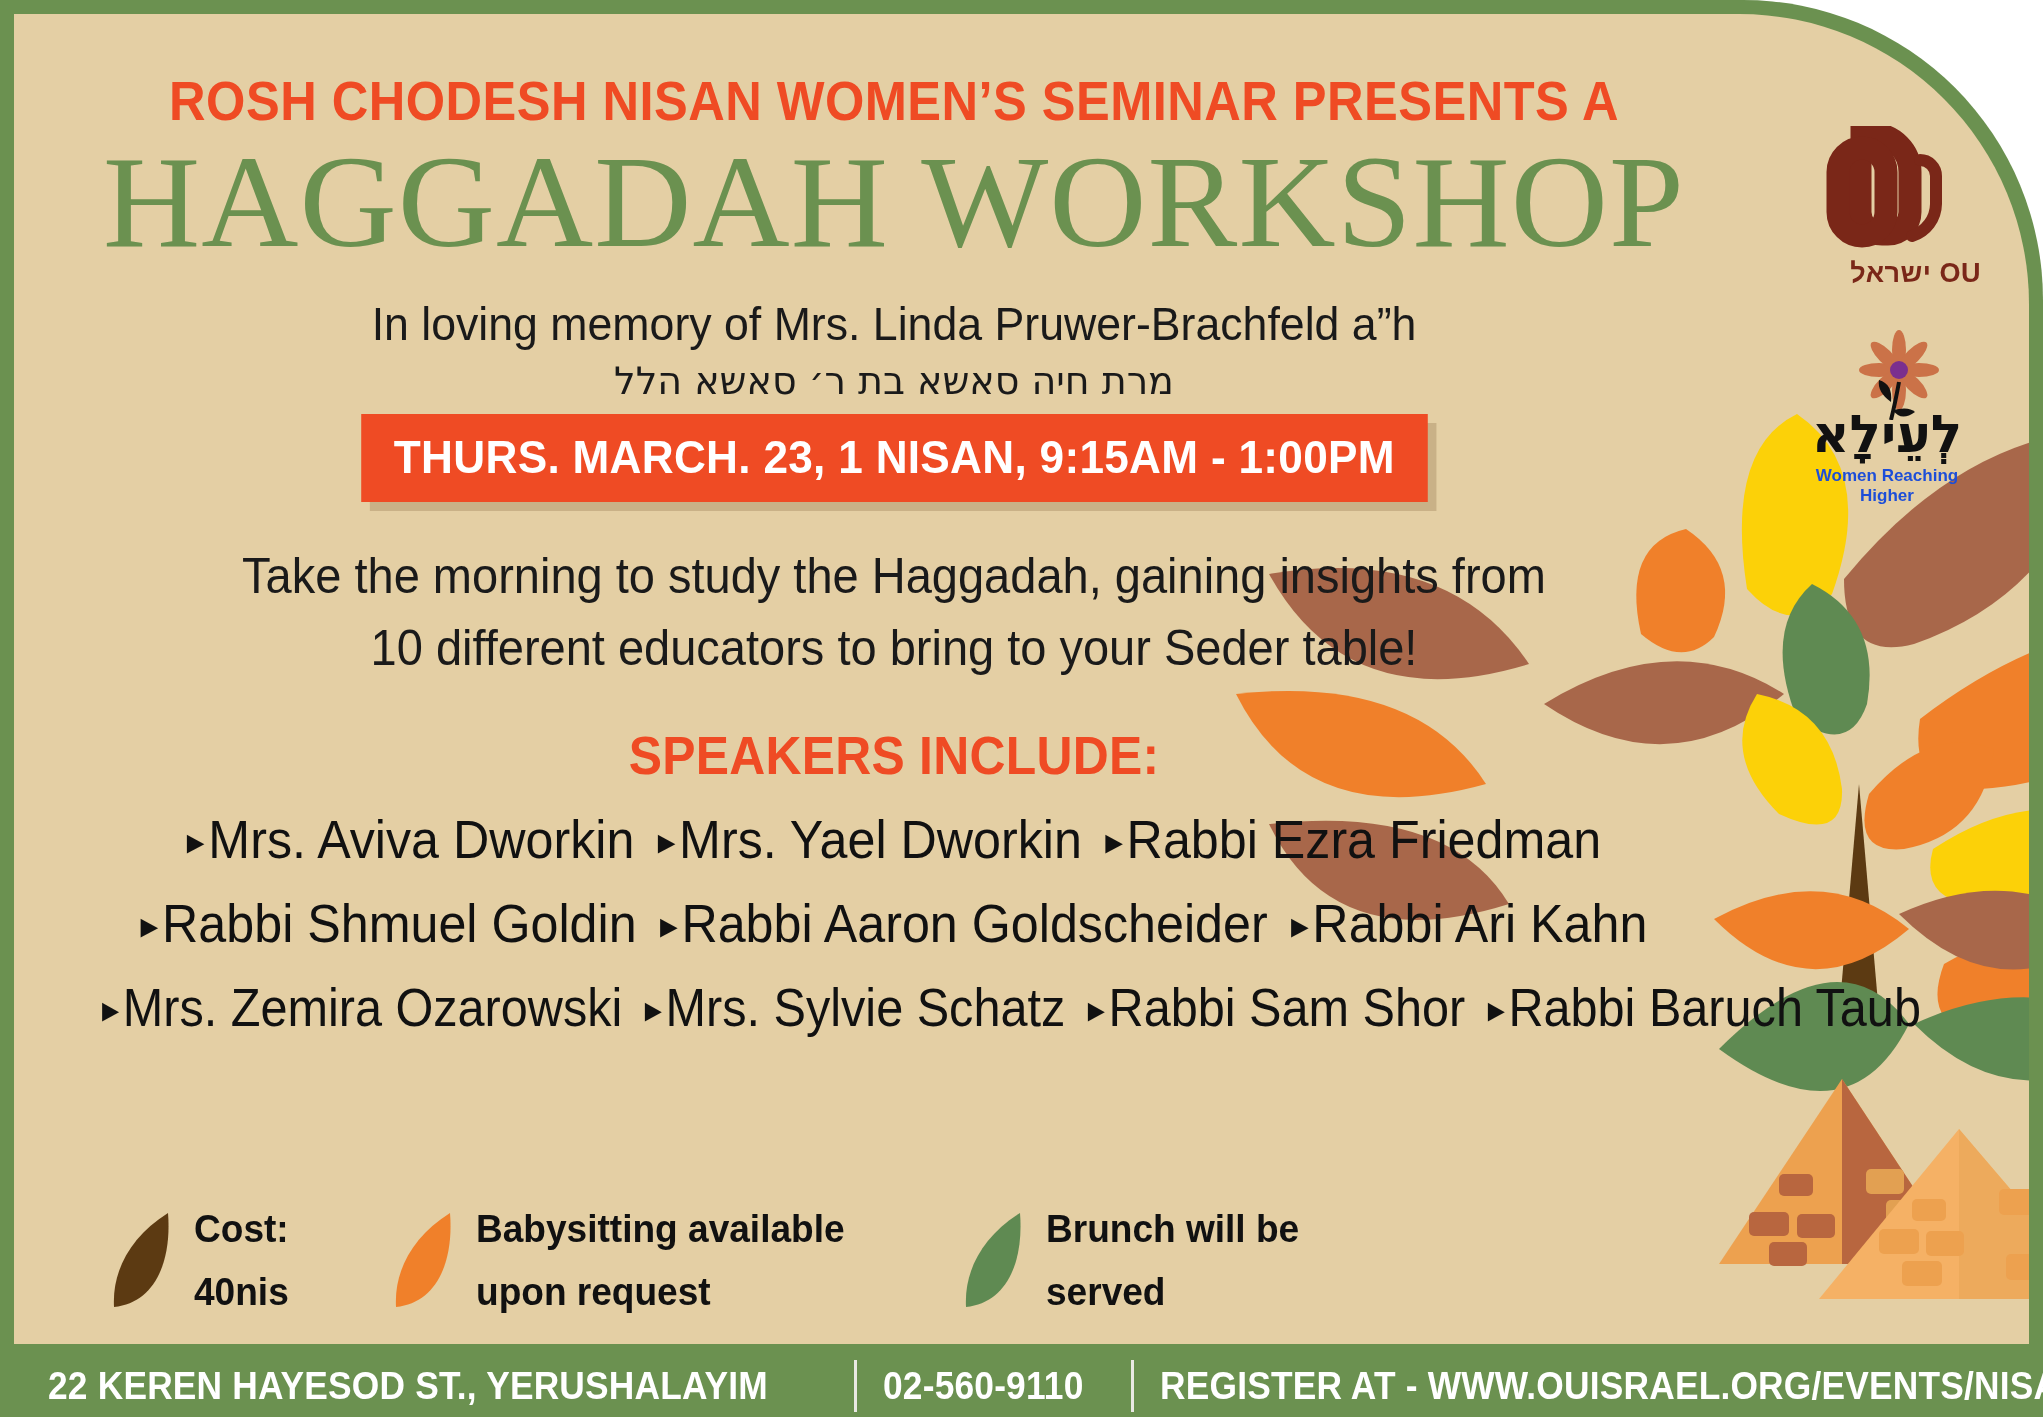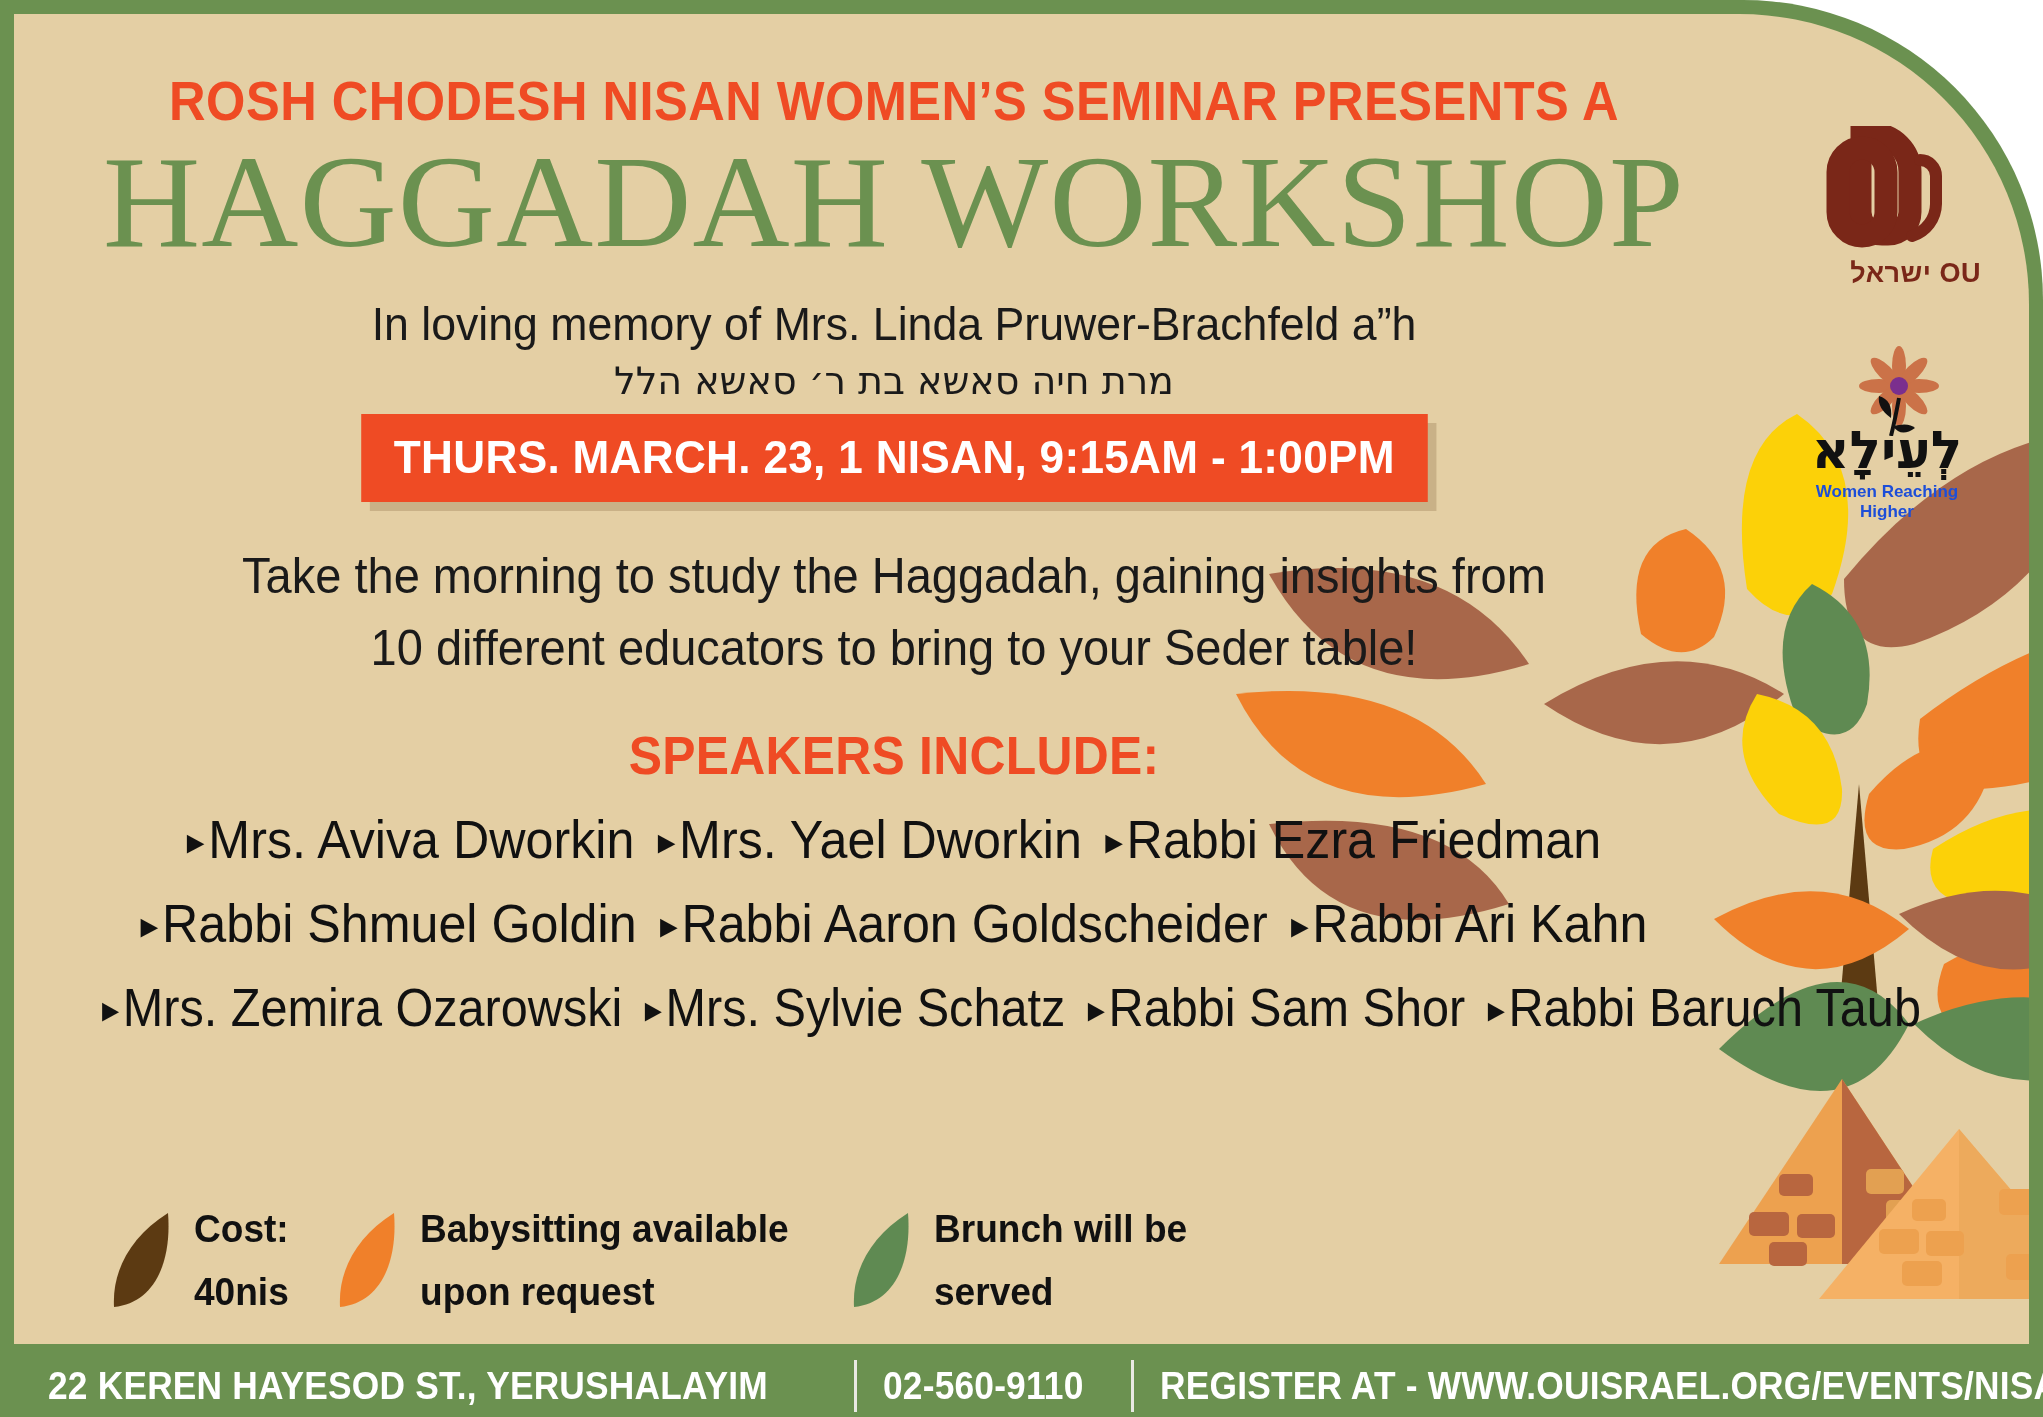--- a/index.html
+++ b/index.html
@@ -47,21 +47,21 @@
   }
   .ou-mark { width: 150px; height: 130px; margin: 0 auto; display: block; }
   .ou-text {
     font-family: "Liberation Sans", sans-serif;
     font-size: 27px; font-weight: bold; color: #7a2718;
     letter-spacing: 0.5px; margin-top: 2px; direction: rtl;
   }
 
   .logo-leila {
     position: absolute;
-    right: 42px; top: 330px;
+    right: 42px; top: 314px;
     width: 200px; text-align: center;
   }
   .leila-flower { width: 200px; height: 92px; display: block; }
   .leila-heb {
     font-family: "DejaVu Sans", sans-serif;
     font-size: 52px; font-weight: bold; color: #111; direction: rtl;
     line-height: 1.0; margin-top: -12px;
   }
   .leila-sub {
     font-family: "Liberation Sans", sans-serif;
@@ -161,21 +161,21 @@
   .sp { display: inline-block; }
   .caret { color: #111; font-size: 38px; vertical-align: 4px; margin: 0 4px 0 10px; }
   .caret:first-child { margin-left: 0; }
 
   
   .info-strip {
     position: absolute;
     left: 96px; top: 1183px;
     width: 1500px;
     display: flex;
-    gap: 42px;
+    gap: 98px;
     align-items: center;
   }
   .info-item { display: flex; align-items: center; gap: 22px; }
   .leaf { width: 62px; height: 98px; flex: 0 0 auto; }
   .info-text {
     color: #111;
     font-family: "Liberation Sans", sans-serif;
     font-weight: bold;
     font-size: 39px;
     line-height: 1.62;

